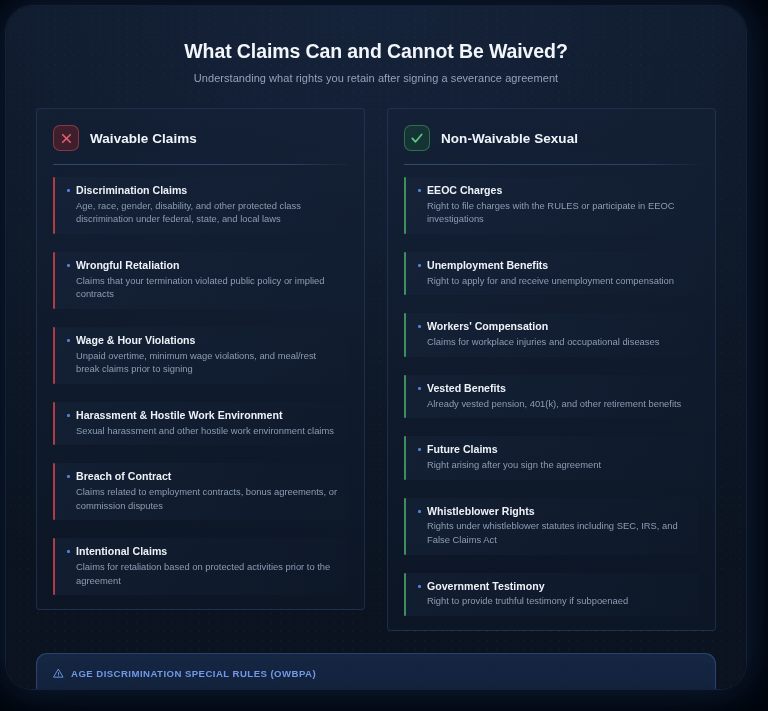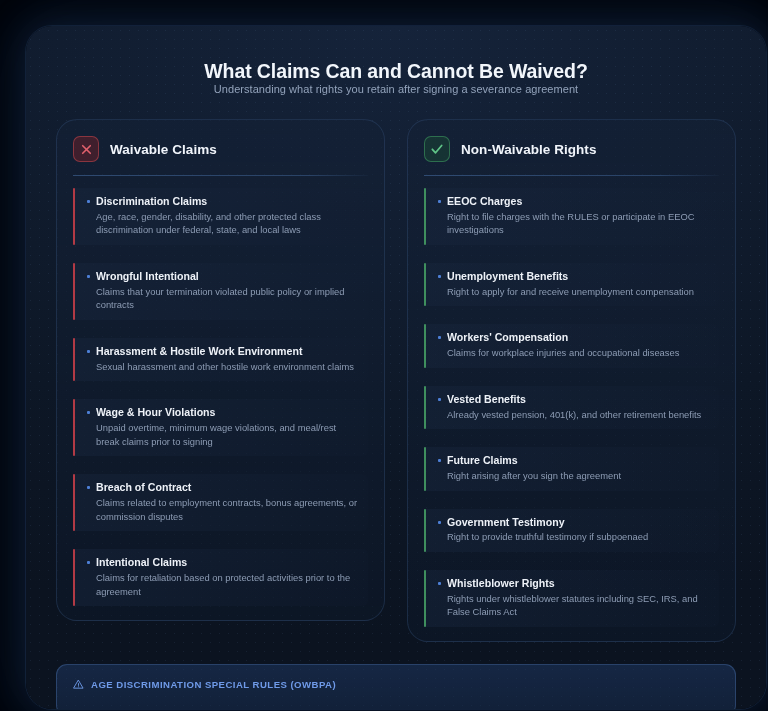--- a/index.html
+++ b/index.html
@@ -11,21 +11,21 @@
     background: #010409;
     font-family: "Liberation Sans", sans-serif;
     -webkit-font-smoothing: antialiased;
   }
 
   #stage {
     position: relative;
     width: 768px;
     height: 574px;
     background: #010409;
-    padding: 26px;
+    padding: 6px;
   }
 
   
   .outer-card {
     position: relative;
     width: 740px;
     height: 683px;
     border-radius: 26px;
     background:
       radial-gradient(ellipse 120% 90% at 50% 0%, #15233a 0%, #111d30 38%, #0d1726 70%, #0b1320 100%);
@@ -55,35 +55,36 @@
 
   
   .page-header { text-align: center; margin-bottom: 24px; }
   .page-title {
     font-size: 19.5px;
     font-weight: bold;
     color: #f2f6fb;
     letter-spacing: -0.1px;
   }
   .page-subtitle {
+    margin-top: 9px;
     font-size: 11px;
     color: #93a3bb;
     letter-spacing: 0.05px;
   }
 
   
   .columns {
     display: flex;
     gap: 22px;
     align-items: flex-start;
   }
 
   .panel {
     flex: 1 1 0;
-    border-radius: 21px;
+    border-radius: 4px;
     padding: 16px 16px 14px 16px;
     background: linear-gradient(180deg, rgba(20,33,54,0.62) 0%, rgba(14,25,42,0.55) 100%);
     border: 1px solid rgba(62,95,143,0.30);
     min-width: 0;
   }
 
   .panel-head {
     display: flex;
     align-items: center;
     gap: 11px;
@@ -210,51 +211,51 @@
             <span class="panel-title">Waivable Claims</span>
           </div>
           <div class="panel-divider"></div>
           <div class="items">
 
             <div class="item">
               <div class="item-title">Discrimination Claims</div>
               <div class="item-desc">Age, race, gender, disability, and other protected class discrimination under federal, state, and local laws</div>
             </div>
             <div class="item">
-              <div class="item-title">Wrongful Intentional</div>
+              <div class="item-title">Wrongful Retaliation</div>
               <div class="item-desc">Claims that your termination violated public policy or implied contracts</div>
+            </div>
+            <div class="item">
+              <div class="item-title">Wage &amp; Hour Violations</div>
+              <div class="item-desc">Unpaid overtime, minimum wage violations, and meal/rest break claims prior to signing</div>
             </div>
             <div class="item">
               <div class="item-title">Harassment &amp; Hostile Work Environment</div>
               <div class="item-desc">Sexual harassment and other hostile work environment claims</div>
-            </div>
-            <div class="item">
-              <div class="item-title">Wage &amp; Hour Violations</div>
-              <div class="item-desc">Unpaid overtime, minimum wage violations, and meal/rest break claims prior to signing</div>
             </div>
             <div class="item">
               <div class="item-title">Breach of Contract</div>
               <div class="item-desc">Claims related to employment contracts, bonus agreements, or commission disputes</div>
             </div>
             <div class="item">
               <div class="item-title">Intentional Claims</div>
               <div class="item-desc">Claims for retaliation based on protected activities prior to the agreement</div>
             </div>
 
           </div>
         </div>
 
         <div class="panel panel-nonwaivable">
           <div class="panel-head">
             <span class="badge badge-nonwaivable">
               <svg width="14" height="14" viewBox="0 0 24 24" fill="none" stroke="#5fc487" stroke-width="3" stroke-linecap="round" stroke-linejoin="round">
                 <polyline points="4,12.5 9.5,18.5 20,6"></polyline>
               </svg>
             </span>
-            <span class="panel-title">Non-Waivable Rights</span>
+            <span class="panel-title">Non-Waivable Sexual</span>
           </div>
           <div class="panel-divider"></div>
           <div class="items">
 
             <div class="item">
               <div class="item-title">EEOC Charges</div>
               <div class="item-desc">Right to file charges with the RULES or participate in EEOC investigations</div>
             </div>
             <div class="item">
               <div class="item-title">Unemployment Benefits</div>
@@ -266,26 +267,26 @@
             </div>
             <div class="item">
               <div class="item-title">Vested Benefits</div>
               <div class="item-desc">Already vested pension, 401(k), and other retirement benefits</div>
             </div>
             <div class="item">
               <div class="item-title">Future Claims</div>
               <div class="item-desc">Right arising after you sign the agreement</div>
             </div>
             <div class="item">
+              <div class="item-title">Whistleblower Rights</div>
+              <div class="item-desc">Rights under whistleblower statutes including SEC, IRS, and False Claims Act</div>
+            </div>
+            <div class="item">
               <div class="item-title">Government Testimony</div>
               <div class="item-desc">Right to provide truthful testimony if subpoenaed</div>
-            </div>
-            <div class="item">
-              <div class="item-title">Whistleblower Rights</div>
-              <div class="item-desc">Rights under whistleblower statutes including SEC, IRS, and False Claims Act</div>
             </div>
 
           </div>
         </div>
 
       </div>
 
       <div class="notice">
         <div class="notice-head">
           <span>

